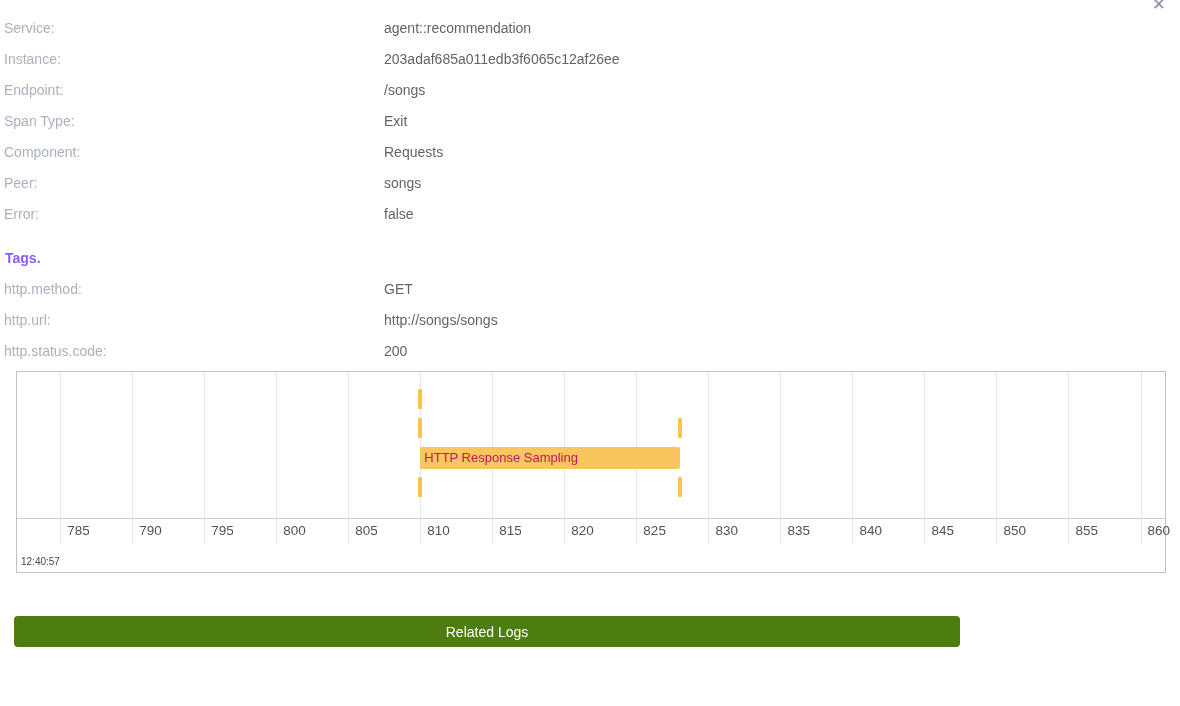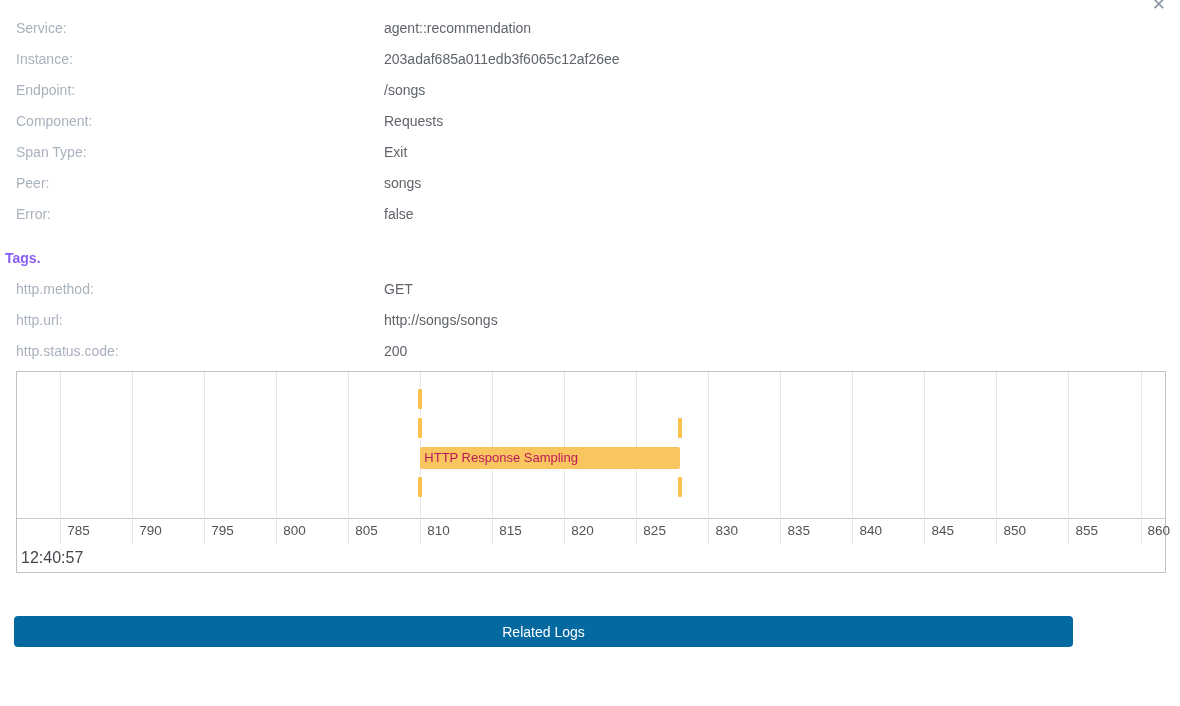--- a/index.html
+++ b/index.html
@@ -22,21 +22,21 @@
     font-weight: 400;
   }
   .content { padding-top: 12px; }
   .row {
     height: 31px;
     display: flex;
     align-items: center;
   }
   .flabel {
     width: 384px;
-    padding-left: 16px;
+    padding-left: 4px;
     color: #a9b1bd;
   }
   .fvalue { color: #5f646b; }
   .section-header {
     height: 31px;
     margin-top: 13px;
     padding-left: 5px;
     display: flex;
     align-items: center;
     font-weight: bold;
@@ -94,31 +94,31 @@
   }
   .event-bar span {
     font-size: 13px;
     color: #be185d;
     white-space: nowrap;
   }
   .time-label {
     position: absolute;
     left: 4px;
     bottom: 5px;
-    font-size: 16px;
+    font-size: 10px;
     color: #43474c;
     margin-top: 37px;
   }
   
   .related-logs {
     display: block;
     margin: 43px 13px 0 14px;
-    width: 1059px;
+    width: 946px;
     height: 31px;
-    background: #0369a1;
+    background: #4d7c0f;
     border: none;
     border-radius: 4px;
     color: #ffffff;
     font-size: 14px;
     font-family: "Liberation Sans", "DejaVu Sans", sans-serif;
     cursor: pointer;
   }
 </style>
 </head>
 <body>
@@ -133,26 +133,26 @@
   </div>
   <div class="row">
     <span class="flabel">Instance:</span>
     <span class="fvalue">203adaf685a011edb3f6065c12af26ee</span>
   </div>
   <div class="row">
     <span class="flabel">Endpoint:</span>
     <span class="fvalue">/songs</span>
   </div>
   <div class="row">
+    <span class="flabel">Span Type:</span>
+    <span class="fvalue">Exit</span>
+  </div>
+  <div class="row">
     <span class="flabel">Component:</span>
     <span class="fvalue">Requests</span>
-  </div>
-  <div class="row">
-    <span class="flabel">Span Type:</span>
-    <span class="fvalue">Exit</span>
   </div>
   <div class="row">
     <span class="flabel">Peer:</span>
     <span class="fvalue">songs</span>
   </div>
   <div class="row">
     <span class="flabel">Error:</span>
     <span class="fvalue">false</span>
   </div>
 

